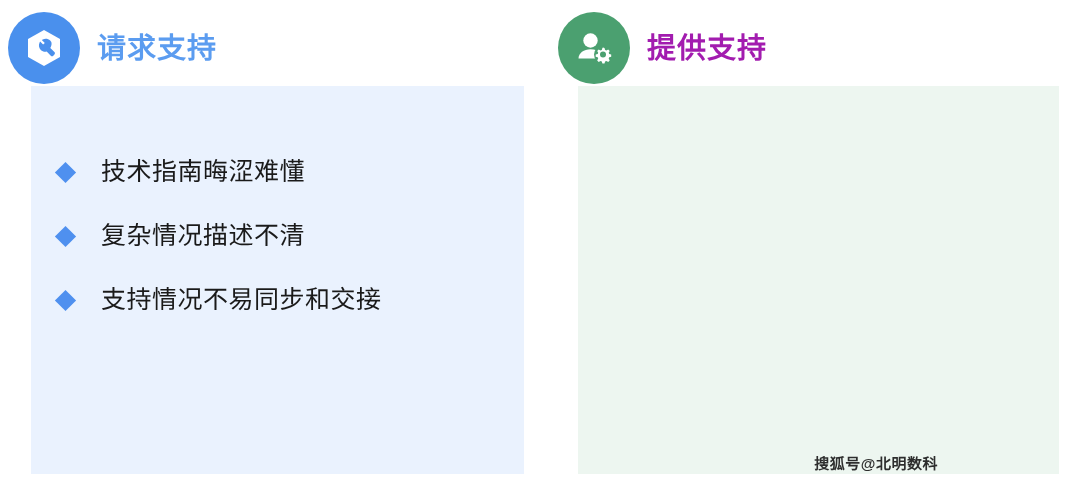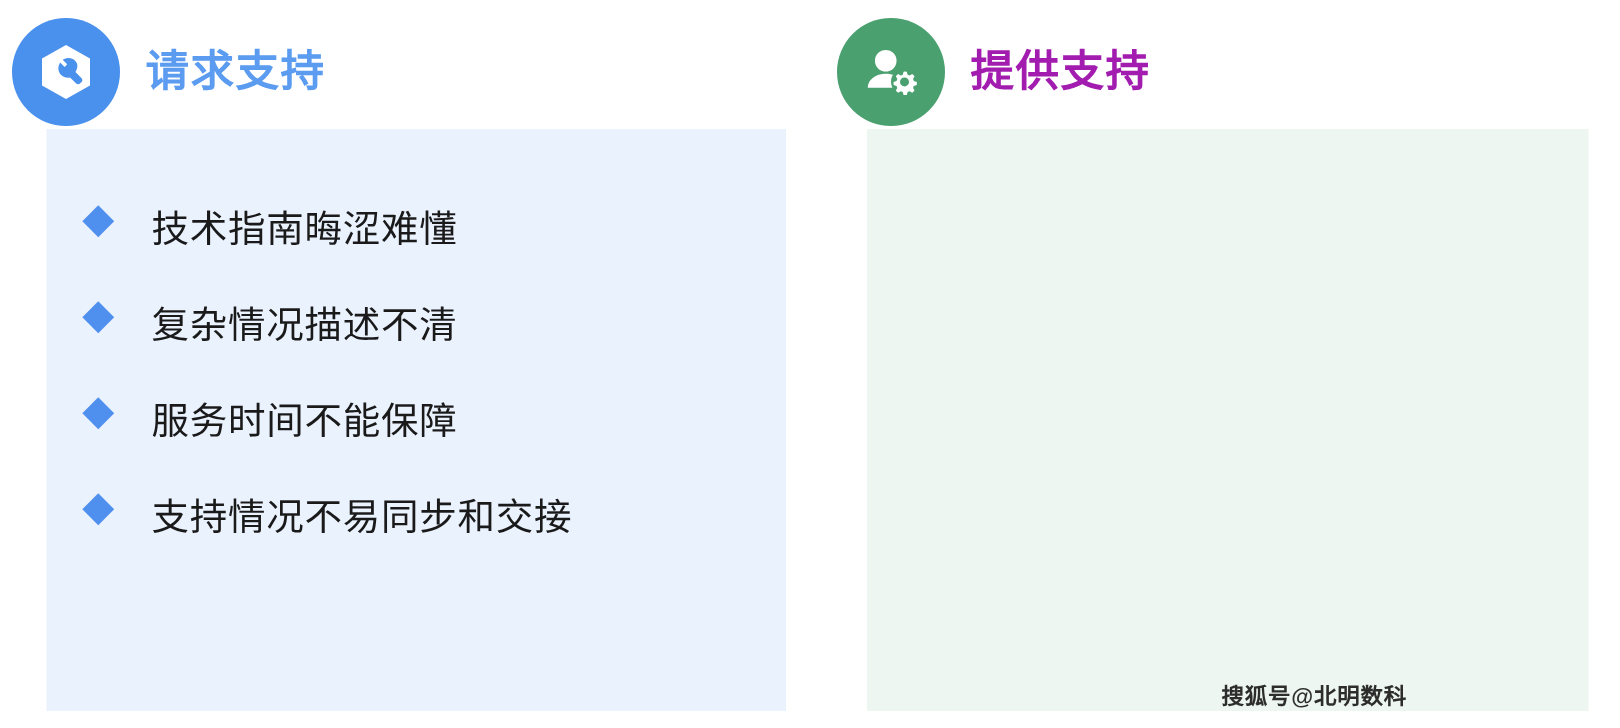--- a/index.html
+++ b/index.html
@@ -96,21 +96,21 @@
     padding: 0;
   }
   .bullet-list.left-list {
     left: 58px;
     top: 140px;
     width: 440px;
   }
 
   .bullet-item {
     display: flex;
-    align-items: flex-start;
+    align-items: center;
     margin: 0;
     padding: 0;
   }
   .left-list .bullet-item  { height: 64px; }
 
   .diamond {
     width: 15px;
     height: 15px;
     transform: rotate(45deg);
     flex: 0 0 15px;
@@ -160,24 +160,20 @@
     </div>
 
     <ul class="bullet-list left-list">
       <li class="bullet-item">
         <span class="diamond blue"></span>
         <span class="bullet-text">技术指南晦涩难懂</span>
       </li>
       <li class="bullet-item">
         <span class="diamond blue"></span>
         <span class="bullet-text">复杂情况描述不清</span>
-      </li>
-      <li class="bullet-item">
-        <span class="diamond blue"></span>
-        <span class="bullet-text">服务时间不能保障</span>
       </li>
       <li class="bullet-item">
         <span class="diamond blue"></span>
         <span class="bullet-text">支持情况不易同步和交接</span>
       </li>
     </ul>
   </section>
 
   <section class="column right">
 

